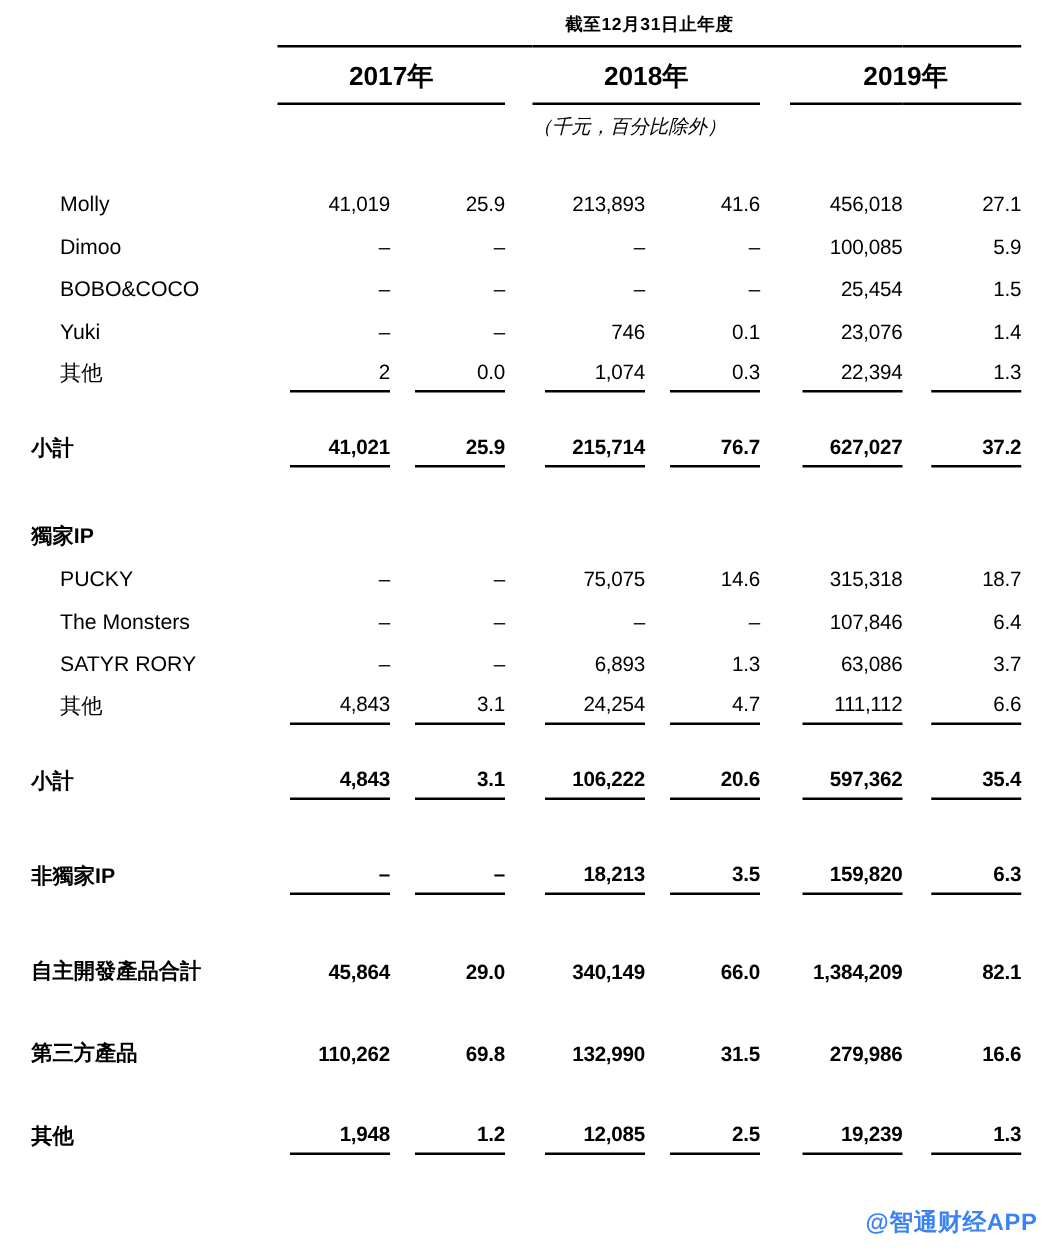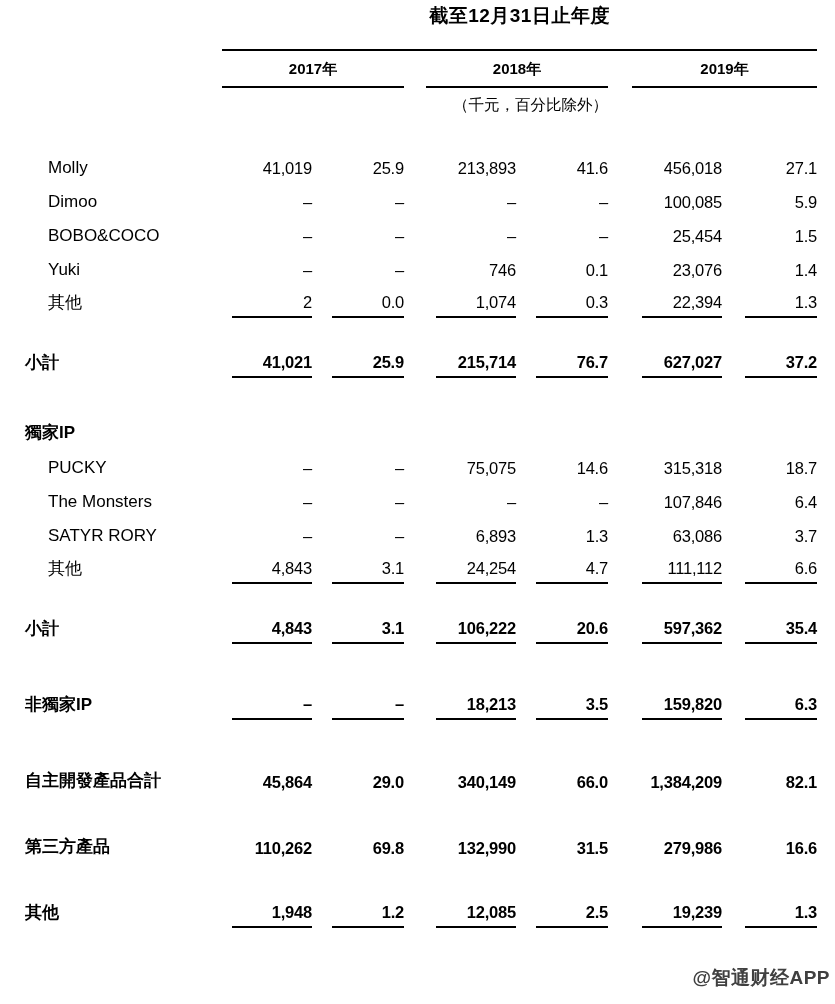--- a/index.html
+++ b/index.html
@@ -17,51 +17,52 @@
     table-layout: fixed;
     width: 817px;
     margin: 0;
   }
   td { padding: 0; vertical-align: bottom; }
 
   
   .title-cell {
     font-weight: bold;
     text-align: center;
-    font-size: 19px;
+    font-size: 14px;
     letter-spacing: 0.5px;
     border-bottom: 2px solid #000;
-    padding-bottom: 20px;
+    padding-bottom: 7px;
     height: 29px;
   }
   tr.years td.yr {
     font-weight: bold;
     text-align: center;
-    font-size: 15px;
+    font-size: 21px;
     border-bottom: 2px solid #000;
     padding: 9px 0 7px 0;
   }
   tr.subh td { height: 32px; font-size: 16.5px; }
   .rmbh {
     font-family: "Liberation Serif", "DejaVu Serif", serif;
     font-style: italic;
     text-align: left;
     padding-left: 28px;
     padding-bottom: 3px;
   }
   .pcth {
     font-family: "Liberation Serif", "DejaVu Serif", serif;
     font-style: italic;
     text-align: right;
     padding-bottom: 3px;
   }
   tr.noter td { height: 28px; }
   .note {
     font-family: "Liberation Serif", "DejaVu Serif", serif;
-    text-align: right;
+    font-style: italic;
+    text-align: left;
     font-size: 15.5px;
     white-space: nowrap;
     padding-bottom: 2px;
   }
   tr.headgap td { height: 30px; }
 
   
   .r-section td, .r-item td { height: 30px; }
   .r-subtotal td, .r-total td { height: 34px; }
   .r-subtotal, .r-total { font-weight: bold; }
@@ -87,21 +88,21 @@
   .cl.pct { min-width: 72px; }
   .rule-single .cl { border-bottom: 2px solid #000; }
   tr.spacer td { height: 20px; }
 
   .watermark {
     position: absolute;
     top: 965px;
     right: 5px;
     font-size: 19px;
     font-weight: bold;
-    color: #404040;
+    color: #3b82f6;
     letter-spacing: 0.5px;
     z-index: 3;
     white-space: nowrap;
   }
 </style>
 </head>
 <body>
 
 <div class="page">
   <table class="fin">

